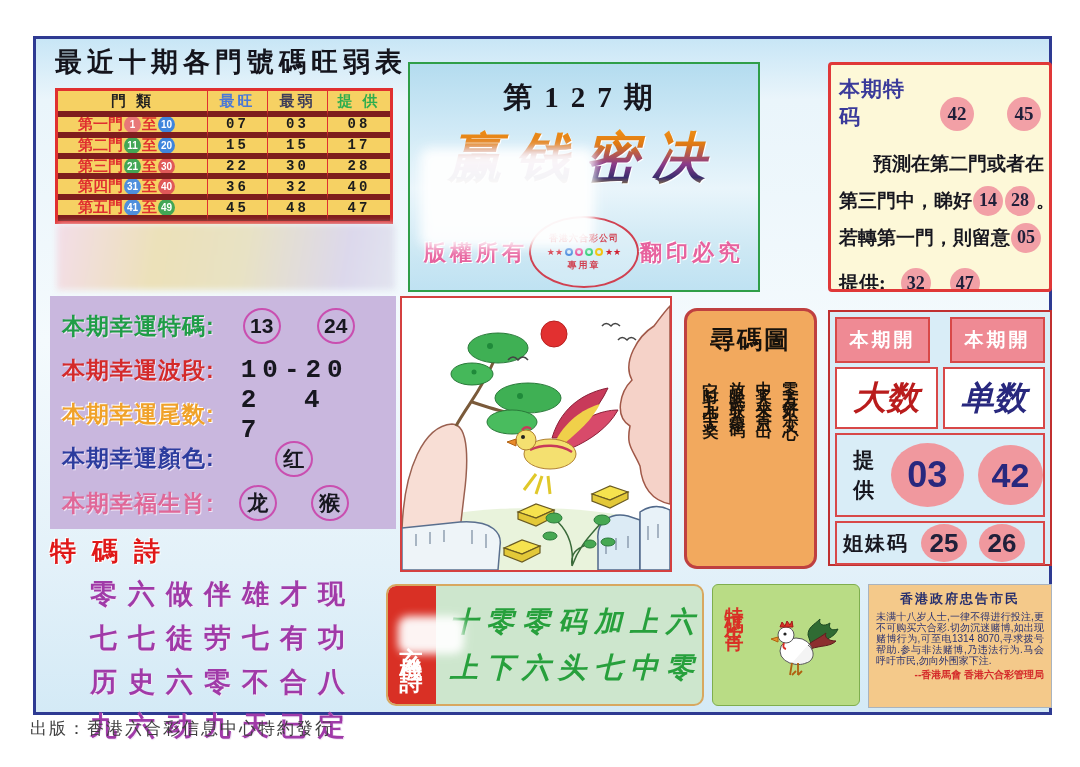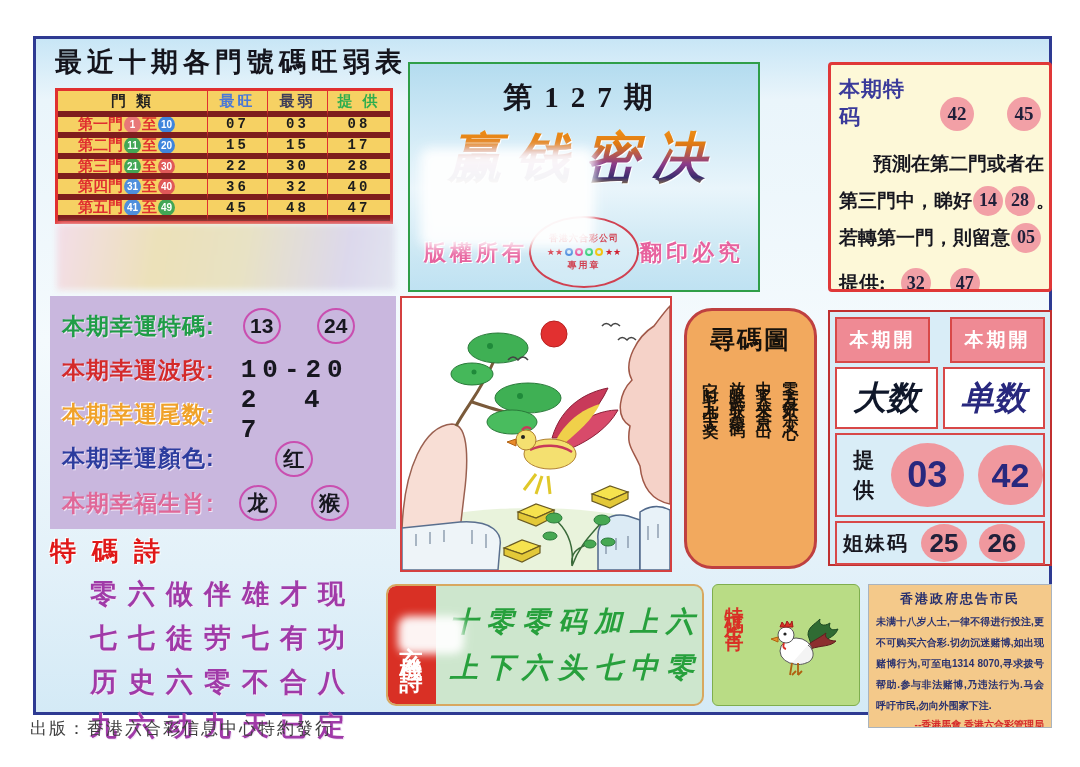--- a/index.html
+++ b/index.html
@@ -111,39 +111,39 @@
   .spec-offer{margin-top:12px;display:flex;align-items:center;}
   .spec-offer .lb{color:#17171f;font-size:20px;font-weight:bold;margin-right:14px;}
   .spec-offer .pb-md{margin-right:18px;}
 
   
   .paint{left:400px;top:296px;width:272px;height:276px;box-sizing:border-box;
     background:#fff;border:2px solid #d44040;}
 
   
   .seek{left:684px;top:308px;width:133px;height:261px;box-sizing:border-box;
-    background:#f2a95e;border:3px solid #bf4040;border-radius:28px;
+    background:#f2a95e;border:3px solid #bf4040;border-radius:13px;
     display:flex;flex-direction:column;align-items:center;overflow:hidden;}
   .seek-title{margin-top:12px;color:#17120c;font-size:25px;font-weight:bold;letter-spacing:2px;}
   .seek-cols{flex:1;display:flex;justify-content:space-between;width:104px;margin:12px 0 12px 0;}
   .vcol{writing-mode:vertical-rl;text-orientation:upright;
     color:#17120c;font-size:16px;font-weight:bold;letter-spacing:7px;line-height:24px;}
 
   
   .open{left:828px;top:310px;width:224px;height:256px;box-sizing:border-box;
     border:2px solid #c03030;background:#d9edf7;padding:5px;}
   .open-hr{display:flex;gap:20px;}
   .open-hc{flex:1;height:46px;background:#ef8a94;border:2px solid #d84848;box-sizing:border-box;
     color:#fff;font-size:19px;font-weight:bold;letter-spacing:3px;
     display:flex;align-items:center;justify-content:center;}
   .open-vr{display:flex;gap:5px;margin-top:4px;}
   .open-vc{flex:1;height:62px;background:#fff;border:2px solid #d84848;box-sizing:border-box;
     display:flex;align-items:center;justify-content:center;
     font-size:33px;font-weight:bold;font-style:italic;}
-  .v-big{color:#0f172a;} .v-odd{color:#28287e;}
+  .v-big{color:#b91c1c;} .v-odd{color:#28287e;}
   .open-offer{margin-top:4px;height:84px;border:2px solid #d84848;box-sizing:border-box;
     display:flex;align-items:center;background:#d9edf7;}
   .offer-lb{width:38px;margin-left:8px;color:#17171f;font-size:21px;font-weight:bold;
     display:flex;flex-direction:column;align-items:center;line-height:30px;}
   .oball{background:#f0989e;border-radius:50%;display:flex;align-items:center;justify-content:center;
     color:#28287e;font-weight:bold;}
   .ob1{width:74px;height:64px;font-size:36px;margin-left:8px;}
   .ob2{width:66px;height:60px;font-size:34px;margin-left:14px;}
   .open-sis{margin-top:4px;height:44px;border:2px solid #d84848;box-sizing:border-box;
     display:flex;align-items:center;background:#d9edf7;}
@@ -164,24 +164,24 @@
     letter-spacing:8px;white-space:nowrap;}
 
   
   .zodiac{left:712px;top:584px;width:148px;height:122px;box-sizing:border-box;
     background:#b9dc85;border:1px solid #7fae4e;border-radius:6px;display:flex;overflow:hidden;}
   .zo-label{writing-mode:vertical-rl;text-orientation:upright;color:#d93025;
     font-size:19px;font-weight:bold;letter-spacing:9px;margin:6px 0 0 8px;}
   .zo-art{flex:1;display:flex;align-items:center;justify-content:center;}
 
   
-  .adv{left:868px;top:584px;width:184px;height:144px;box-sizing:border-box;
+  .adv{left:868px;top:584px;width:184px;height:124px;box-sizing:border-box;
     background:#f4c98a;border:1px solid #aab4be;padding:5px 7px;overflow:hidden;}
   .adv-title{color:#28306e;font-size:13px;font-weight:bold;text-align:center;letter-spacing:2px;}
-  .adv-body{color:#2a3270;font-size:10px;line-height:21px;margin-top:3px;text-align:justify;font-weight:bold;}
+  .adv-body{color:#2a3270;font-size:10px;line-height:11px;margin-top:3px;text-align:justify;font-weight:normal;}
   .adv-sign{color:#d42a2a;font-size:10px;font-weight:bold;text-align:right;margin-top:2px;}
 
   
   .pub{left:30px;top:717px;color:#404040;font-size:17px;font-weight:normal;letter-spacing:2px;}
 </style>
 </head>
 <body>
 
 <div class="frame"></div>
 

